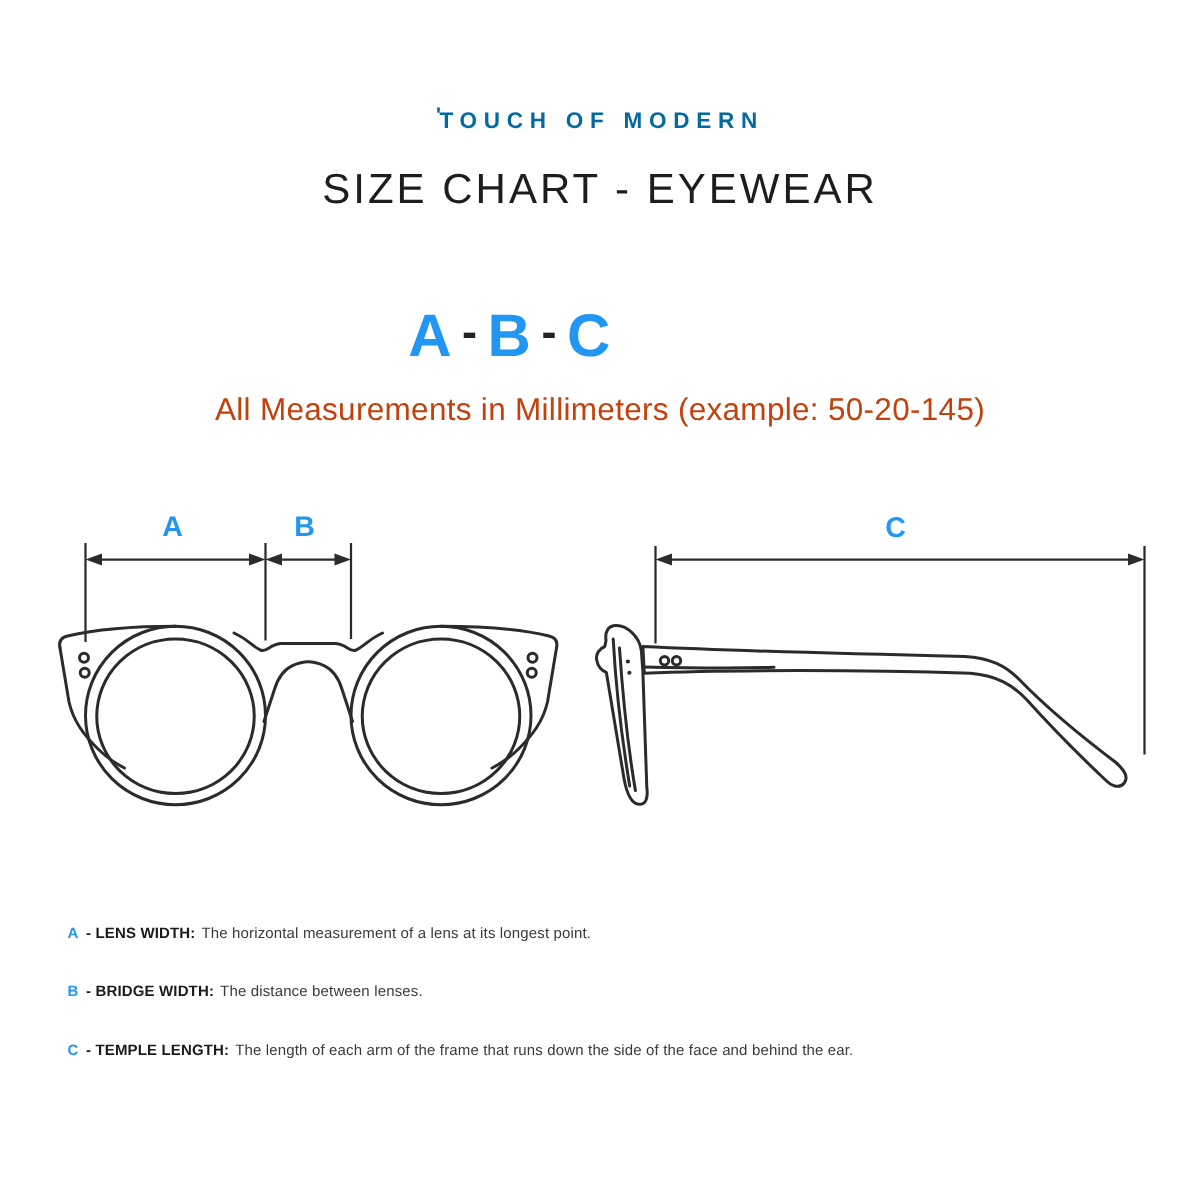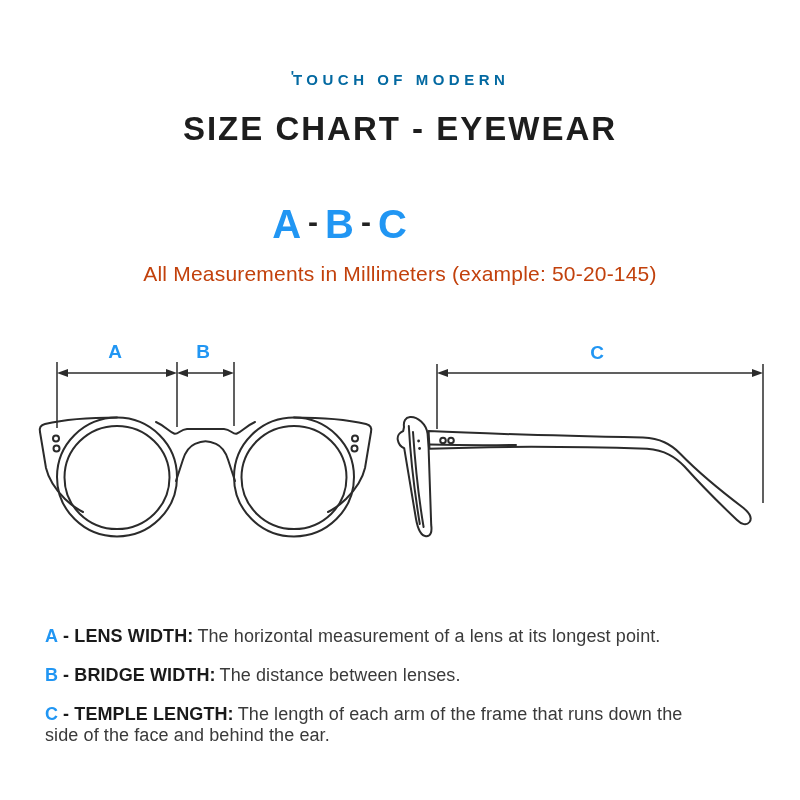--- a/index.html
+++ b/index.html
@@ -6,33 +6,33 @@
   body{
     width:800px;height:800px;background:#ffffff;
     font-family:"Liberation Sans",sans-serif;
     position:relative;overflow:hidden;color:#1b1b1b;
   }
   .abs{position:absolute;}
   .logo{top:68px;left:0;width:800px;text-align:center;
     font-size:15px;font-weight:700;letter-spacing:4.5px;color:#0369a1;}
   .logo-tick{letter-spacing:0;font-size:14px;vertical-align:4px;margin-right:-1px;}
   .title{top:110px;left:0;width:800px;text-align:center;
-    font-size:33px;font-weight:700;letter-spacing:2px;color:#1d1d1d;}
+    font-size:28px;font-weight:400;letter-spacing:2px;color:#1d1d1d;}
   .formula{top:202px;left:0;width:680px;text-align:center;
     font-size:40px;font-weight:700;color:#2196F3;letter-spacing:1px;}
   .formula .sep{color:#222222;font-size:30px;vertical-align:6px;margin:0 6px;}
   .subtitle{top:262px;left:0;width:800px;text-align:center;
     font-size:21px;font-weight:500;color:#c2410c;letter-spacing:0.2px;}
   .dim-label{font-size:19px;font-weight:700;color:#2196F3;width:40px;text-align:center;}
   #label-a{left:95px;top:341px;}
   #label-b{left:183px;top:341px;}
   #label-c{left:577px;top:342px;}
   #diagram-svg{left:0;top:0;width:800px;height:800px;}
   .defs{left:45px;top:612px;width:650px;}
-  .def{margin:14px 0 18px 0;font-size:18px;line-height:21px;color:#3a3a3a;letter-spacing:0.1px;}
+  .def{margin:0 0 18px 0;font-size:10px;line-height:21px;color:#3a3a3a;letter-spacing:0.1px;}
   .def-letter{color:#2196F3;font-weight:700;margin-right:5px;}
   .def-term{color:#1a1a1a;font-weight:700;margin-right:4px;}
 </style>
 </head>
 <body>
 
 <div class="abs logo"><span class="logo-tick">'</span><span>TOUCH OF MODERN</span></div>
 
 <div class="abs title">SIZE CHART - EYEWEAR</div>
 

